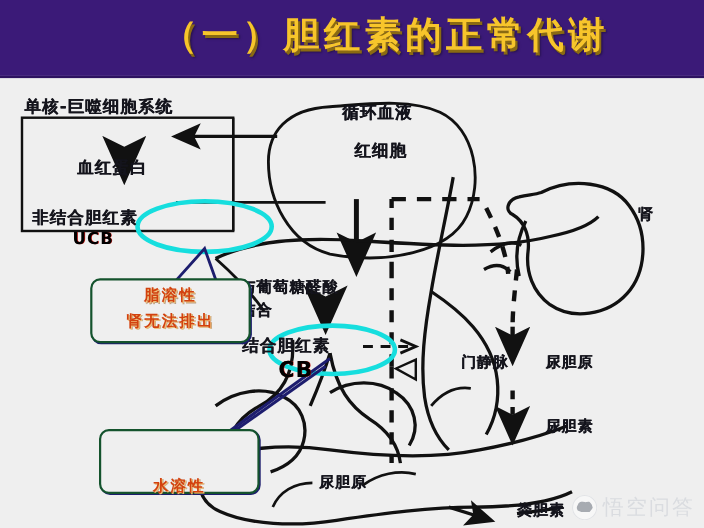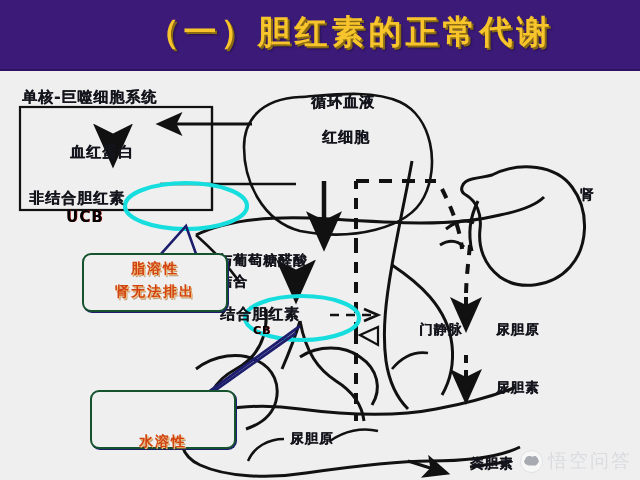--- a/index.html
+++ b/index.html
@@ -201,21 +201,21 @@
 
   <div class="lbl s16" style="left:311px;top:93px;">循环血液</div>
 
   <div class="lbl s16" style="left:322px;top:128px;">红细胞</div>
 
   <div class="lbl s15" style="left:218px;top:252px;">与葡萄糖醛酸</div>
   <div class="lbl s15" style="left:218px;top:273px;">结合</div>
 
   <div class="lbl s16" style="left:220px;top:305px;">结合胆红素</div>
 
-  <div class="lbl red s15" style="left:253px;top:324px;font-size:11px;letter-spacing:1px;">CB</div>
+  <div class="lbl red s15" style="left:253px;top:324px;font-size:20px;letter-spacing:1px;">CB</div>
 
   <div class="lbl s14" style="left:419px;top:321px;">门静脉</div>
 
   <div class="lbl s14" style="left:580px;top:186px;">肾</div>
 
   <div class="lbl s14" style="left:496px;top:321px;">尿胆原</div>
 
   <div class="lbl s14" style="left:496px;top:379px;">尿胆素</div>
 
   <div class="lbl s14" style="left:290px;top:430px;">尿胆原</div>

